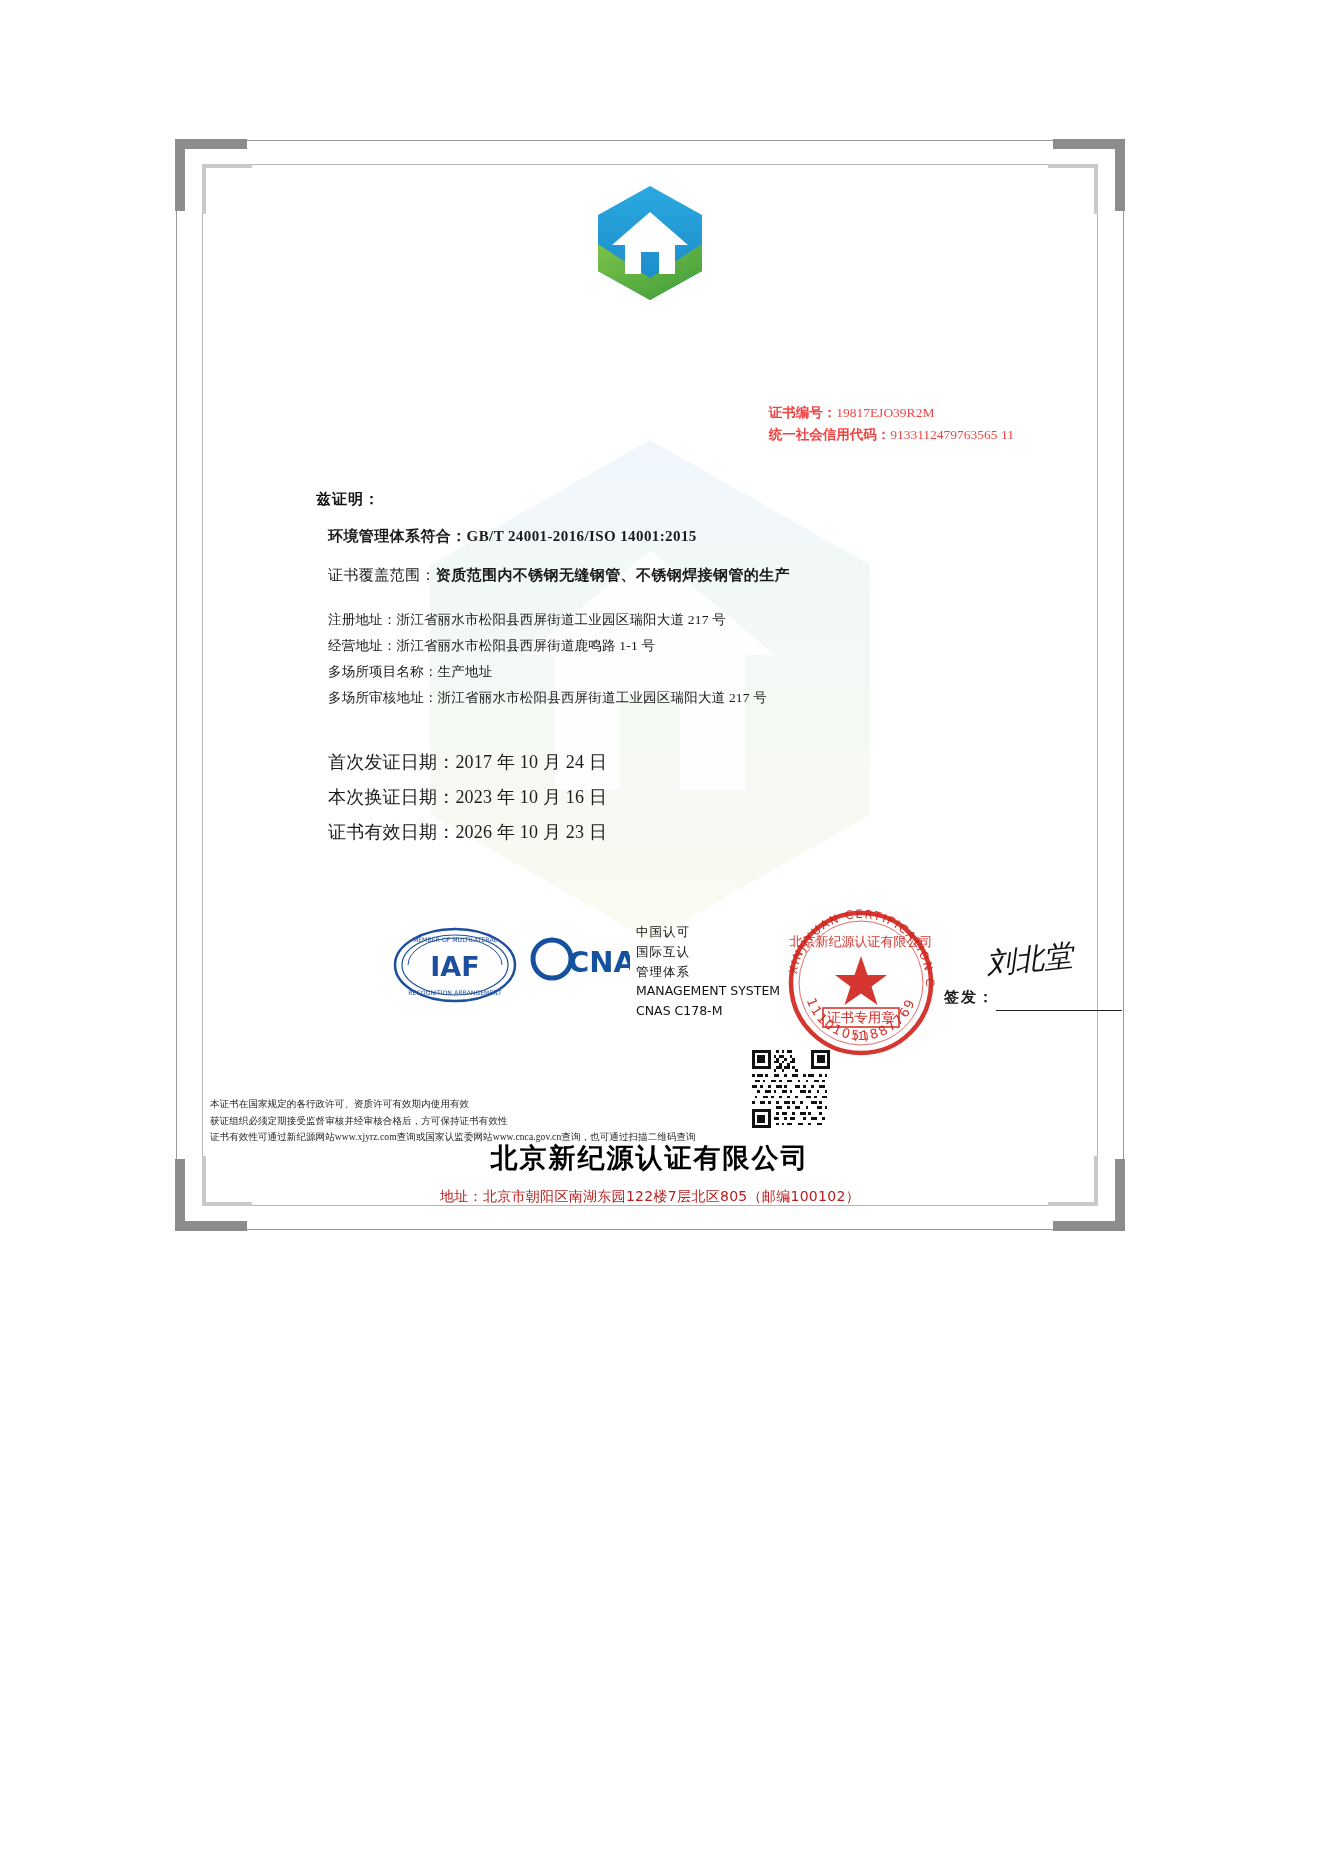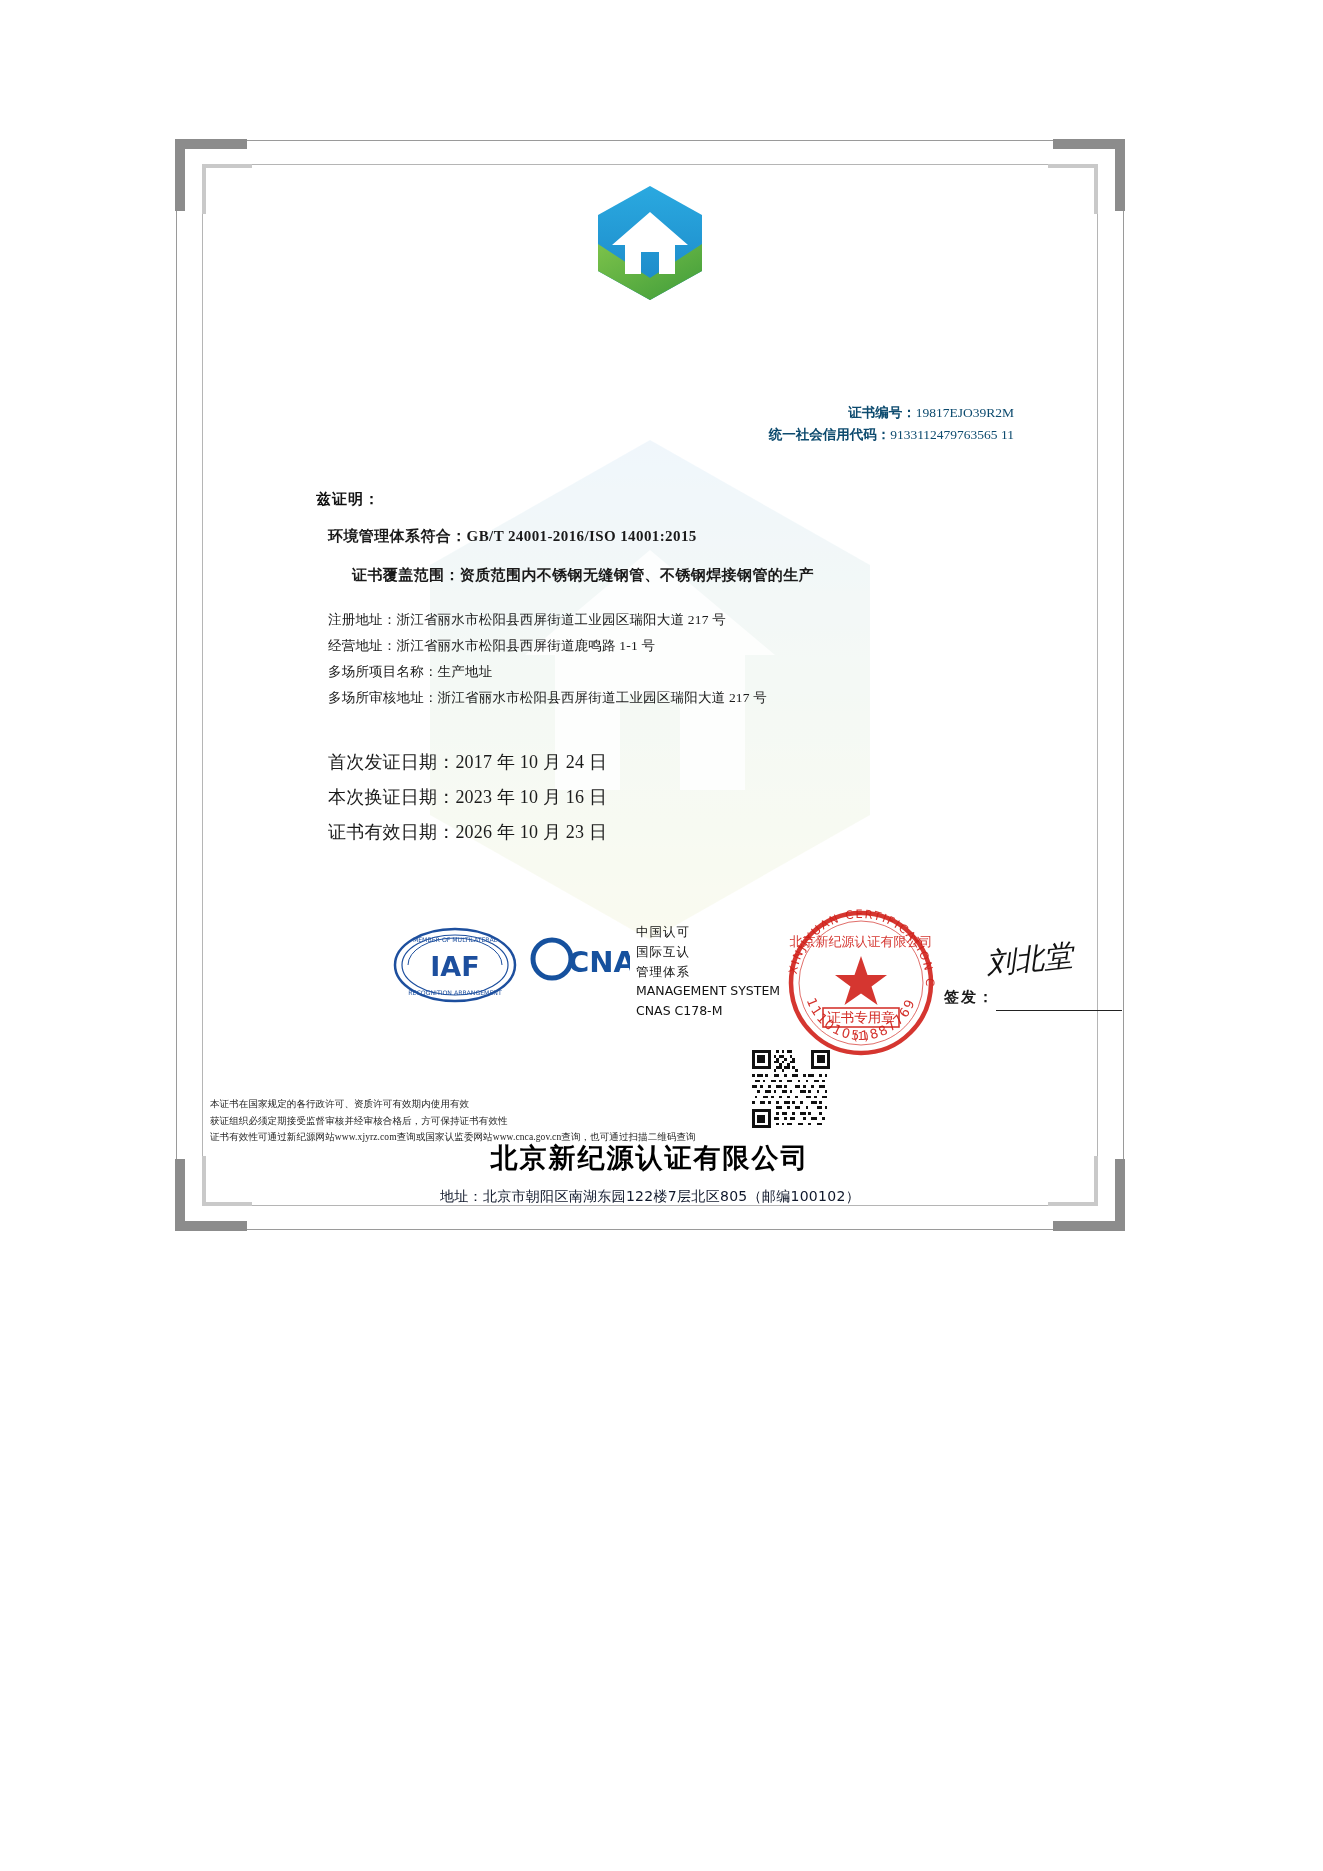--- a/index.html
+++ b/index.html
@@ -107,24 +107,24 @@
     margin-top: 6px;
     height: 2px;
     background: #7d7d7d;
   }
 
   
   .numbers {
     position: absolute;
     right: 110px;
     top: 262px;
-    text-align: right;
+    text-align: left;
     font-size: 13.5px;
     line-height: 1.65;
-    color: #0c4a6e;
+    color: #ef4444;
     margin-left: 16px;
   }
   .numbers b { font-weight: bold; }
   .numbers .val { font-family: "Liberation Serif", serif; }
 
   
   .body-block {
     position: absolute;
     left: 140px;
     right: 110px;
@@ -150,21 +150,21 @@
     margin: 0 0 20px 12px;
     letter-spacing: .4px;
   }
   .std-line .label { font-weight: bold; }
   .std-line .value { font-weight: bold; }
   .scope-line {
     font-size: 15px;
     margin: 0 0 22px 12px;
     letter-spacing: .4px;
   }
-  .scope-line .label { font-weight: bold; margin-left: 24px; }
+  .scope-line .label { font-weight: normal; }
   .scope-line .value { font-weight: bold; }
 
   .addr-list {
     margin: 0 0 0 12px;
     font-size: 13.5px;
     line-height: 1.92;
     letter-spacing: .2px;
   }
   .addr-list .label { font-weight: normal; }
 
@@ -272,21 +272,21 @@
     font-family: "DejaVu Sans", sans-serif;
     font-size: 27px;
     font-weight: bold;
     letter-spacing: 2px;
     color: #000;
   }
   .issuer-addr {
     margin-top: 12px;
     font-family: "DejaVu Sans", sans-serif;
     font-size: 14px;
-    color: #0f172a;
+    color: #b91c1c;
     letter-spacing: .3px;
   }
 </style>
 </head>
 <body>
 
 <div class="cert-page">
 
   <div class="frame-outer"></div>
   <div class="frame-inner"></div>

